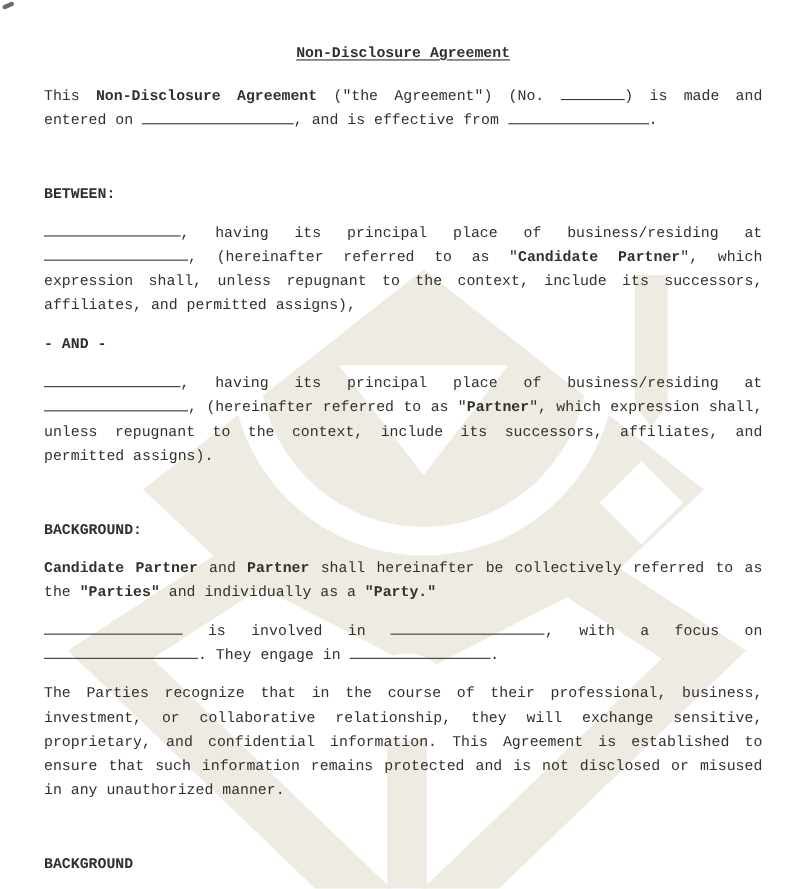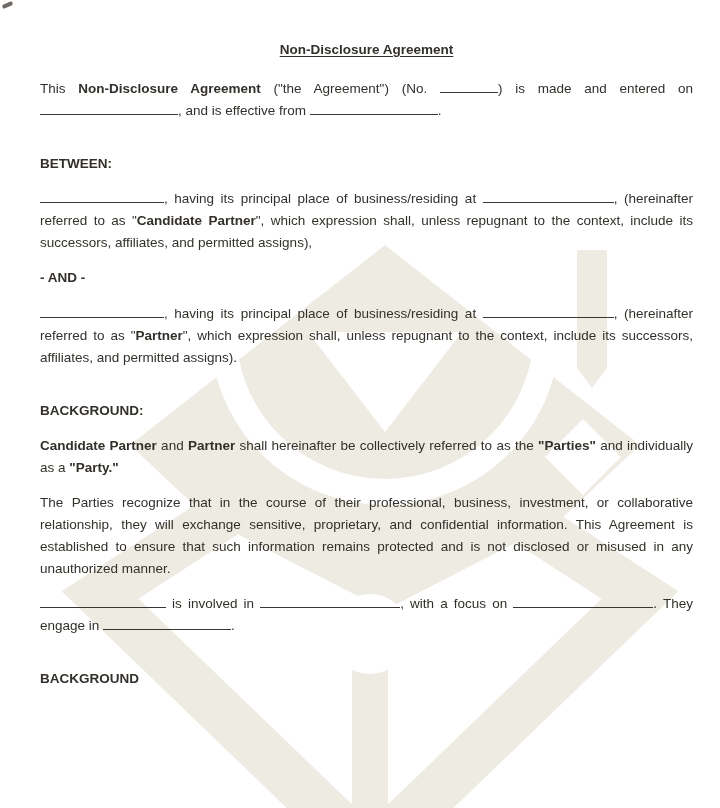--- a/index.html
+++ b/index.html
@@ -2,21 +2,21 @@
 <html style="--ink: #33302b; --artifact: #56504a;"><head>
 <meta charset="utf-8">
 <style>
   html,body { margin:0; padding:0; background:#ffffff; }
   .page {
     position: relative;
     width: 720px;
     height: 808px;
     background: #ffffff;
     overflow: hidden;
-    font-family: Liberation Sans, sans-serif;
+    font-family: Liberation Mono, monospace;
     color: var(--ink, #33302b);
   }
   .watermark {
     position: absolute;
     inset: 0;
     z-index: 0;
     pointer-events: none;
   }
   .corner-artifact {
     position: absolute;
@@ -36,21 +36,21 @@
     z-index: 1;
     padding: 39px 27px 0 40px;
     box-sizing: border-box;
     font-size: 13.5px;
     line-height: 22px;
   }
   .blk { margin: 0; }
   .blk + .blk { margin-top: 13px; }
   .blk.center + .blk { margin-top: 14px; }
   .blk.title + .blk { margin-top: 17px; }
-  .blk.heading { margin-top: 31px; }
+  .blk.heading { margin-top: 45px; }
   .title {
     text-align: center;
     font-weight: bold;
     text-decoration: underline;
     text-underline-offset: 2px;
   }
   .heading { font-weight: bold; }
   .center { text-align: left; font-weight: bold; }
   .para { text-align: justify; }
   .para-bold { text-align: justify; font-weight: bold; }
@@ -94,18 +94,18 @@
 
   <div class="doc">
       <p class="blk title">Non-Disclosure Agreement</p>
       <p class="blk para">This <strong>Non-Disclosure Agreement</strong> ("the Agreement") (No. <span class="blank" style="width: 58px;"></span>) is made and entered on <span class="blank" style="width: 138px;"></span>, and is effective from <span class="blank" style="width: 128px;"></span>.</p>
       <p class="blk heading">BETWEEN:</p>
       <p class="blk para"><span class="blank" style="width: 124px;"></span>, having its principal place of business/residing at <span class="blank" style="width: 131px;"></span>, (hereinafter referred to as "<strong>Candidate Partner</strong>", which expression shall, unless repugnant to the context, include its successors, affiliates, and permitted assigns),</p>
       <p class="blk center">- AND -</p>
       <p class="blk para"><span class="blank" style="width: 124px;"></span>, having its principal place of business/residing at <span class="blank" style="width: 131px;"></span>, (hereinafter referred to as "<strong>Partner</strong>", which expression shall, unless repugnant to the context, include its successors, affiliates, and permitted assigns).</p>
       <p class="blk heading">BACKGROUND:</p>
       <p class="blk para"><strong>Candidate Partner</strong> and <strong>Partner</strong> shall hereinafter be collectively referred to as the <strong>"Parties"</strong> and individually as a <strong>"Party."</strong></p>
+      <p class="blk para"><span class="blank" style="width: 126px;"></span> is involved in <span class="blank" style="width: 140px;"></span>, with a focus on <span class="blank" style="width: 140px;"></span>. They engage in <span class="blank" style="width: 128px;"></span>.</p>
       <p class="blk para">The Parties recognize that in the course of their professional, business, investment, or collaborative relationship, they will exchange sensitive, proprietary, and confidential information. This Agreement is established to ensure that such information remains protected and is not disclosed or misused in any unauthorized manner.</p>
-      <p class="blk para"><span class="blank" style="width: 126px;"></span> is involved in <span class="blank" style="width: 140px;"></span>, with a focus on <span class="blank" style="width: 140px;"></span>. They engage in <span class="blank" style="width: 128px;"></span>.</p>
       <p class="blk heading">BACKGROUND</p>
     </div>
 
 </div>
 
 </body></html>

